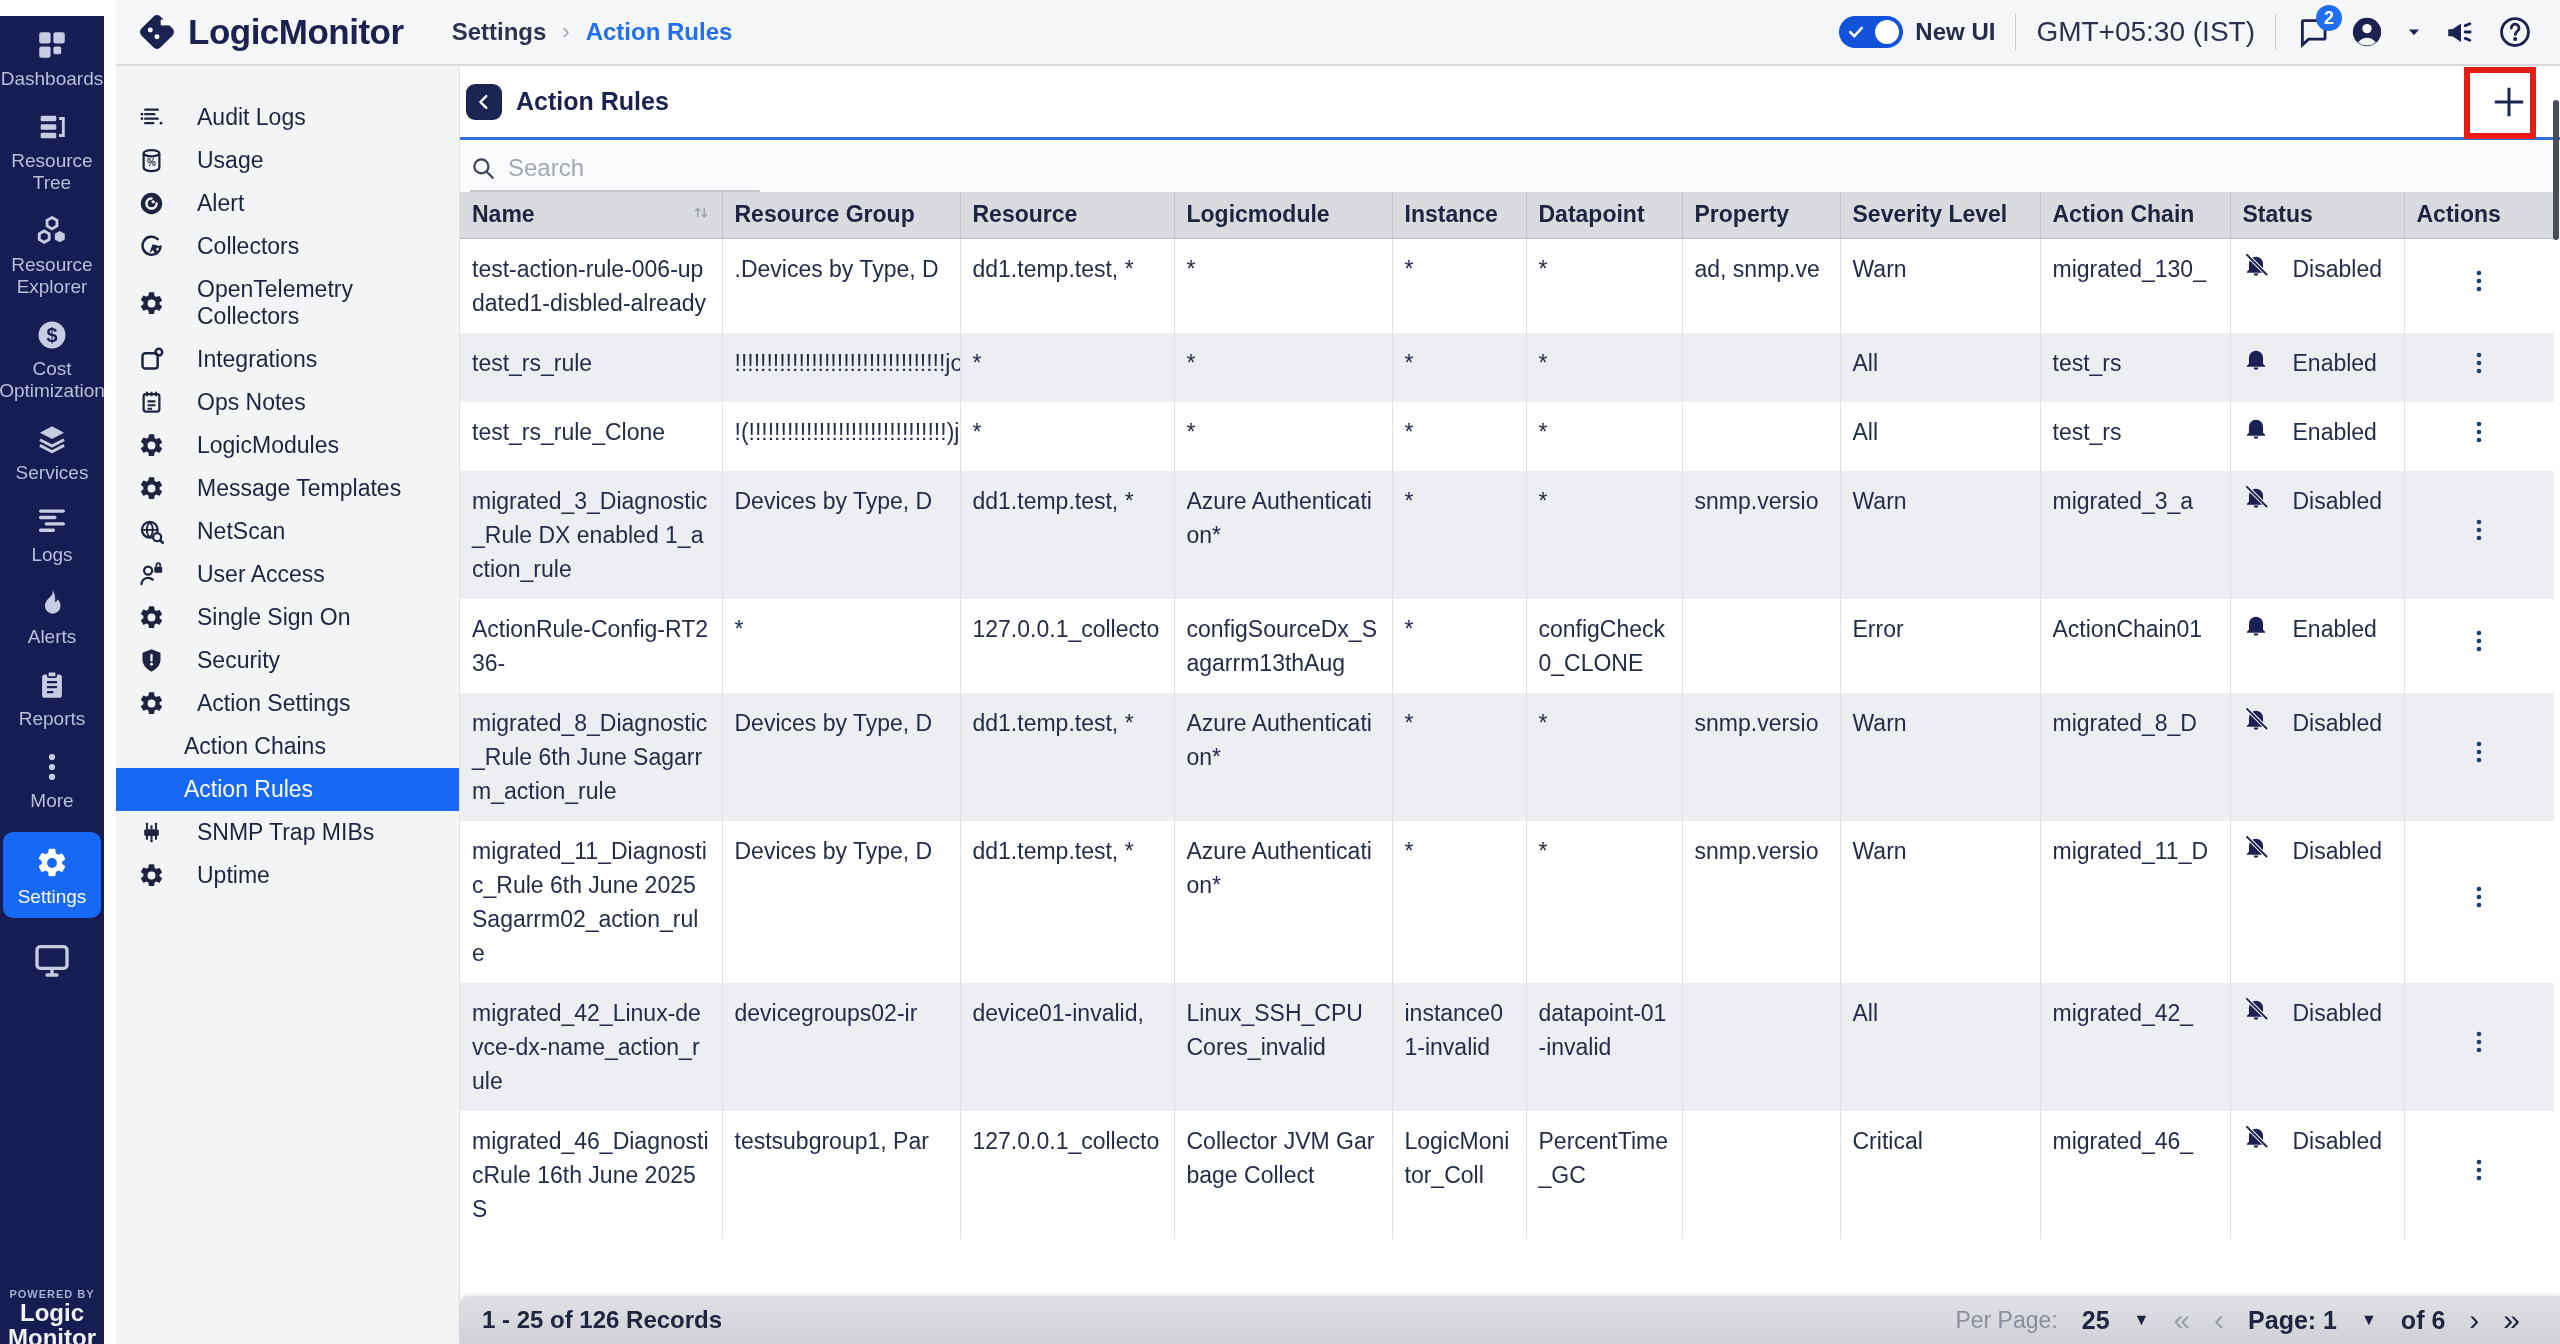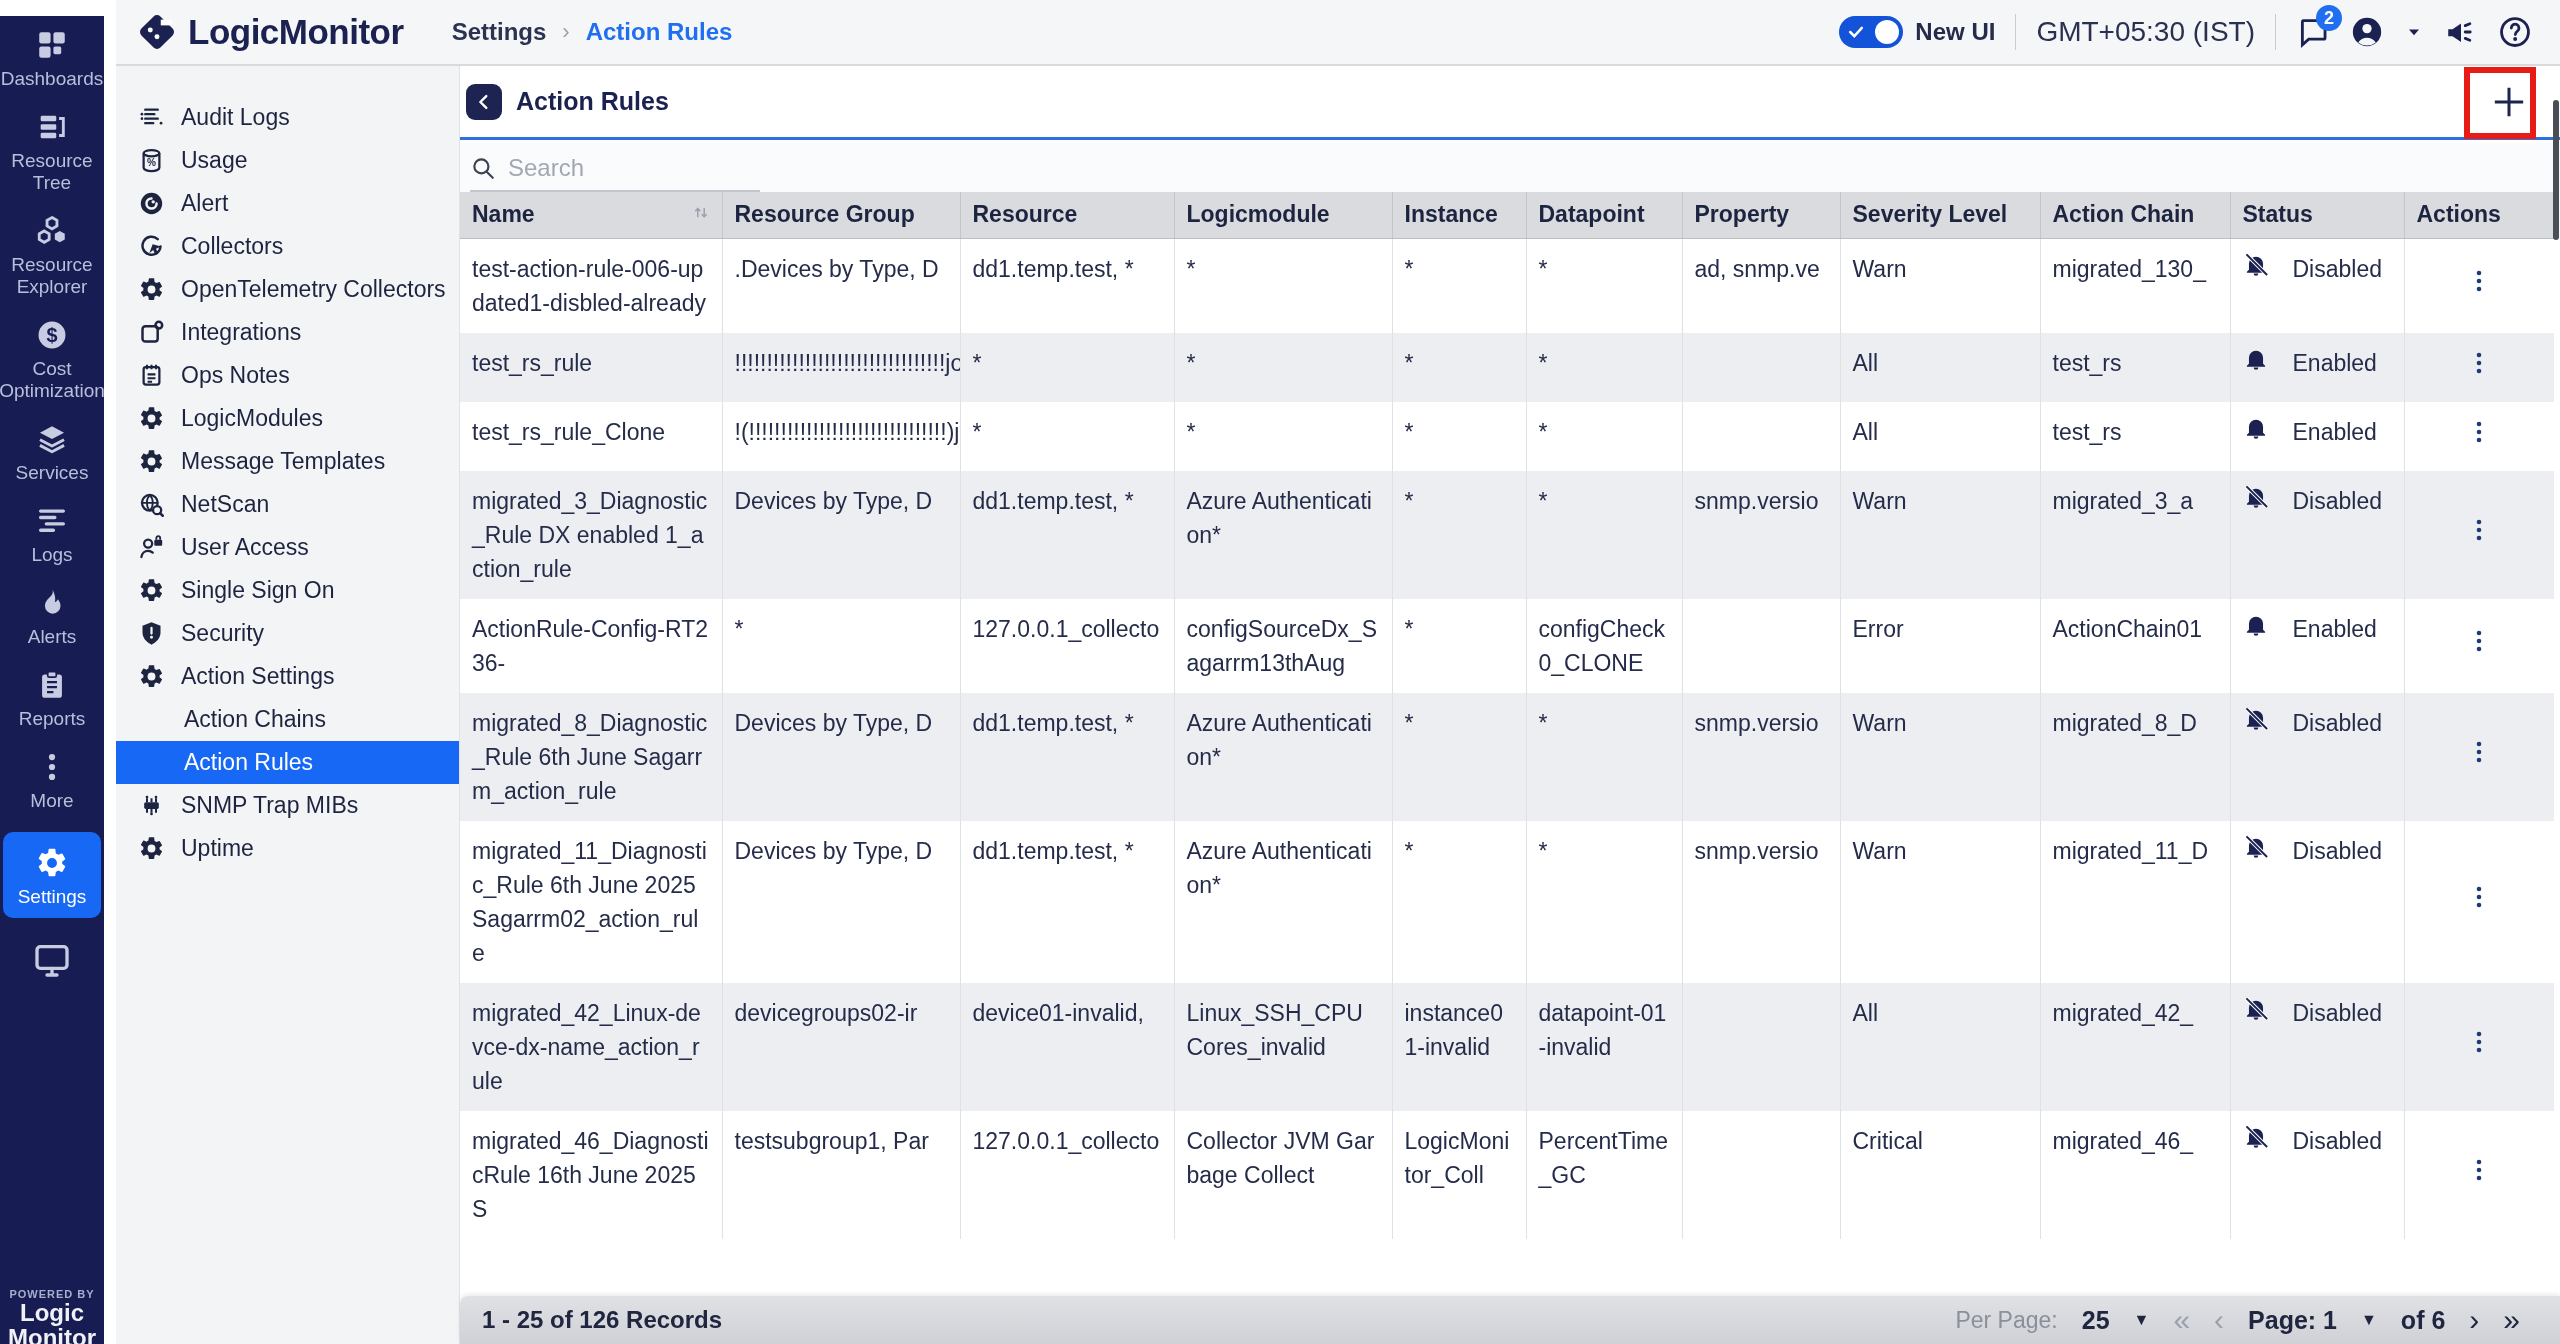--- a/index.html
+++ b/index.html
@@ -52,21 +52,21 @@
   .topicon { color:#1b2150; cursor:pointer; position:relative; display:flex; align-items:center; }
   .topicon svg { width:34px; height:34px; }
   .chat-badge { position:absolute; top:-10px; right:-12px; background:#1f6ff0; color:#fff;
     font-size:18px; font-weight:bold; width:26px; height:26px; border-radius:50%;
     display:flex; align-items:center; justify-content:center; }
   .caret-down svg { width:20px; height:20px; }
 
   
   #submenu { position:absolute; left:116px; top:66px; width:344px; height:1278px;
     background:#f3f4f6; border-right:1px solid #e1e2e6; padding-top:30px; z-index:10; }
-  .menu-item { display:flex; align-items:center; gap:16px; padding:8px 8px 8px 22px;
+  .menu-item { display:flex; align-items:center; gap:32px; padding:8px 8px 8px 22px;
     font-size:23px; color:#1d2440; cursor:pointer; min-height:41px; }
   .menu-item .micon { width:27px; height:27px; flex:none; color:#1d2440; }
   .menu-item .micon svg { width:27px; height:27px; display:block; }
   .menu-item.child { padding-left:68px; }
   .menu-item.selected { background:#1668f5; color:#ffffff; }
 
   
   #content { position:absolute; left:460px; top:66px; width:2100px; height:1278px;
     background:#ffffff; }
   #titlebar { position:absolute; left:0; top:0; width:2100px; height:74px; background:#ffffff;

